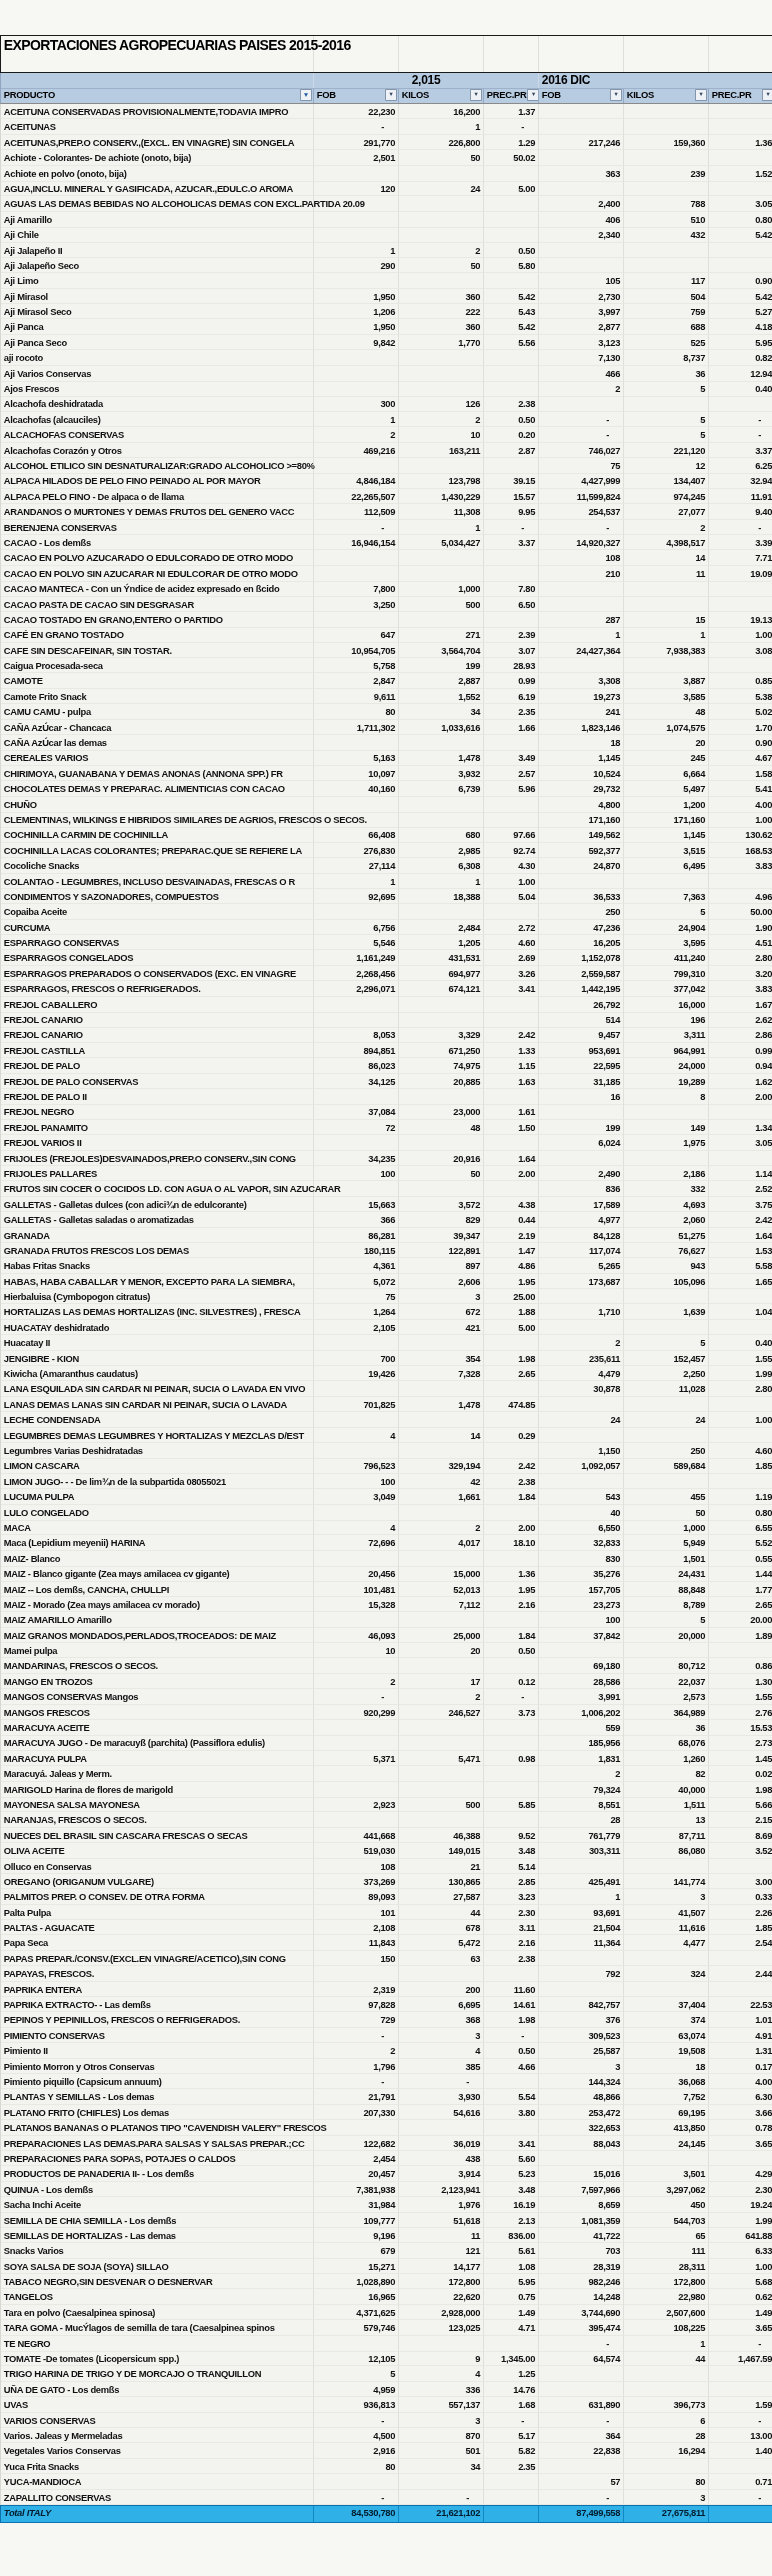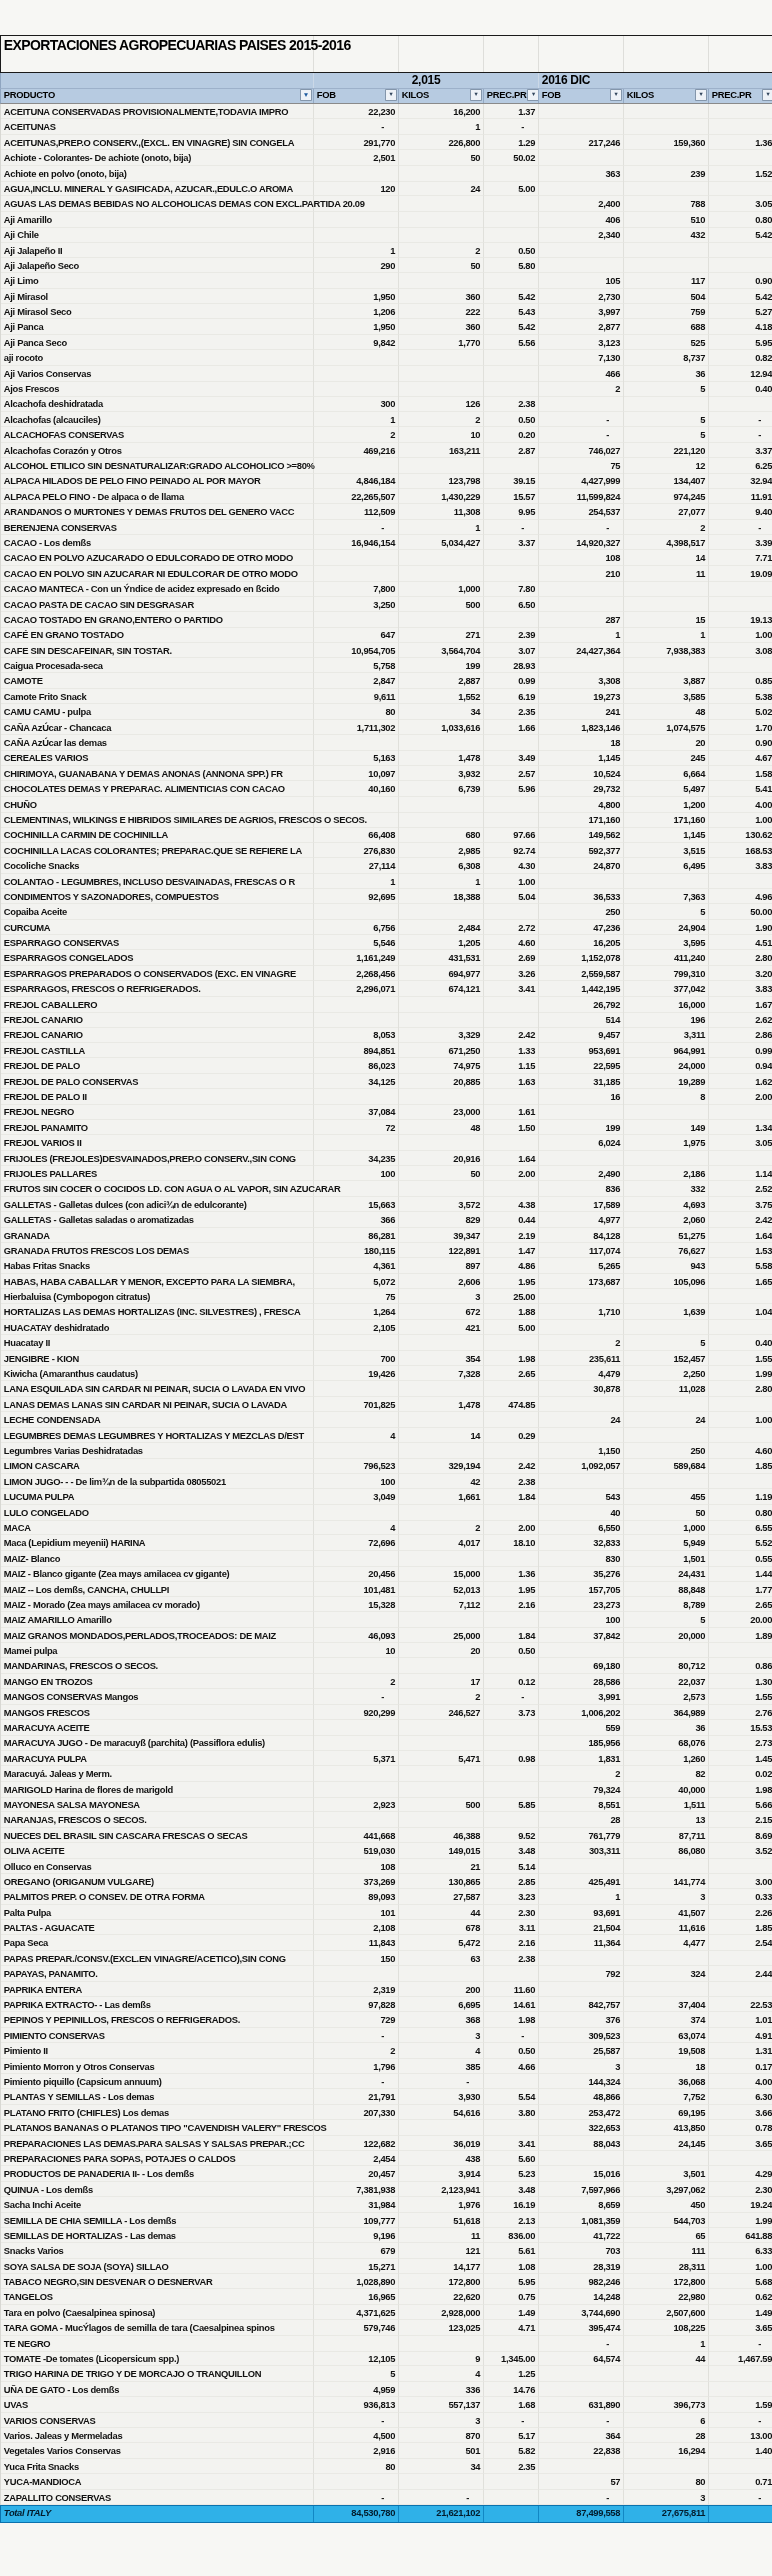--- a/index.html
+++ b/index.html
@@ -1214,21 +1214,21 @@
       <div class="row grid">
         <div class="cell name">PAPAS PREPAR./CONSV.(EXCL.EN VINAGRE/ACETICO),SIN CONG</div>
         <div class="cell num">150</div>
         <div class="cell num">63</div>
         <div class="cell num">2.38</div>
         <div class="cell num"></div>
         <div class="cell num"></div>
         <div class="cell num"></div>
       </div>
       <div class="row grid">
-        <div class="cell name spill">PAPAYAS, PANAMITO.</div>
+        <div class="cell name spill">PAPAYAS, FRESCOS.</div>
         <div class="cell num"></div>
         <div class="cell num"></div>
         <div class="cell num"></div>
         <div class="cell num">792</div>
         <div class="cell num">324</div>
         <div class="cell num">2.44</div>
       </div>
       <div class="row grid">
         <div class="cell name">PAPRIKA ENTERA</div>
         <div class="cell num">2,319</div>

